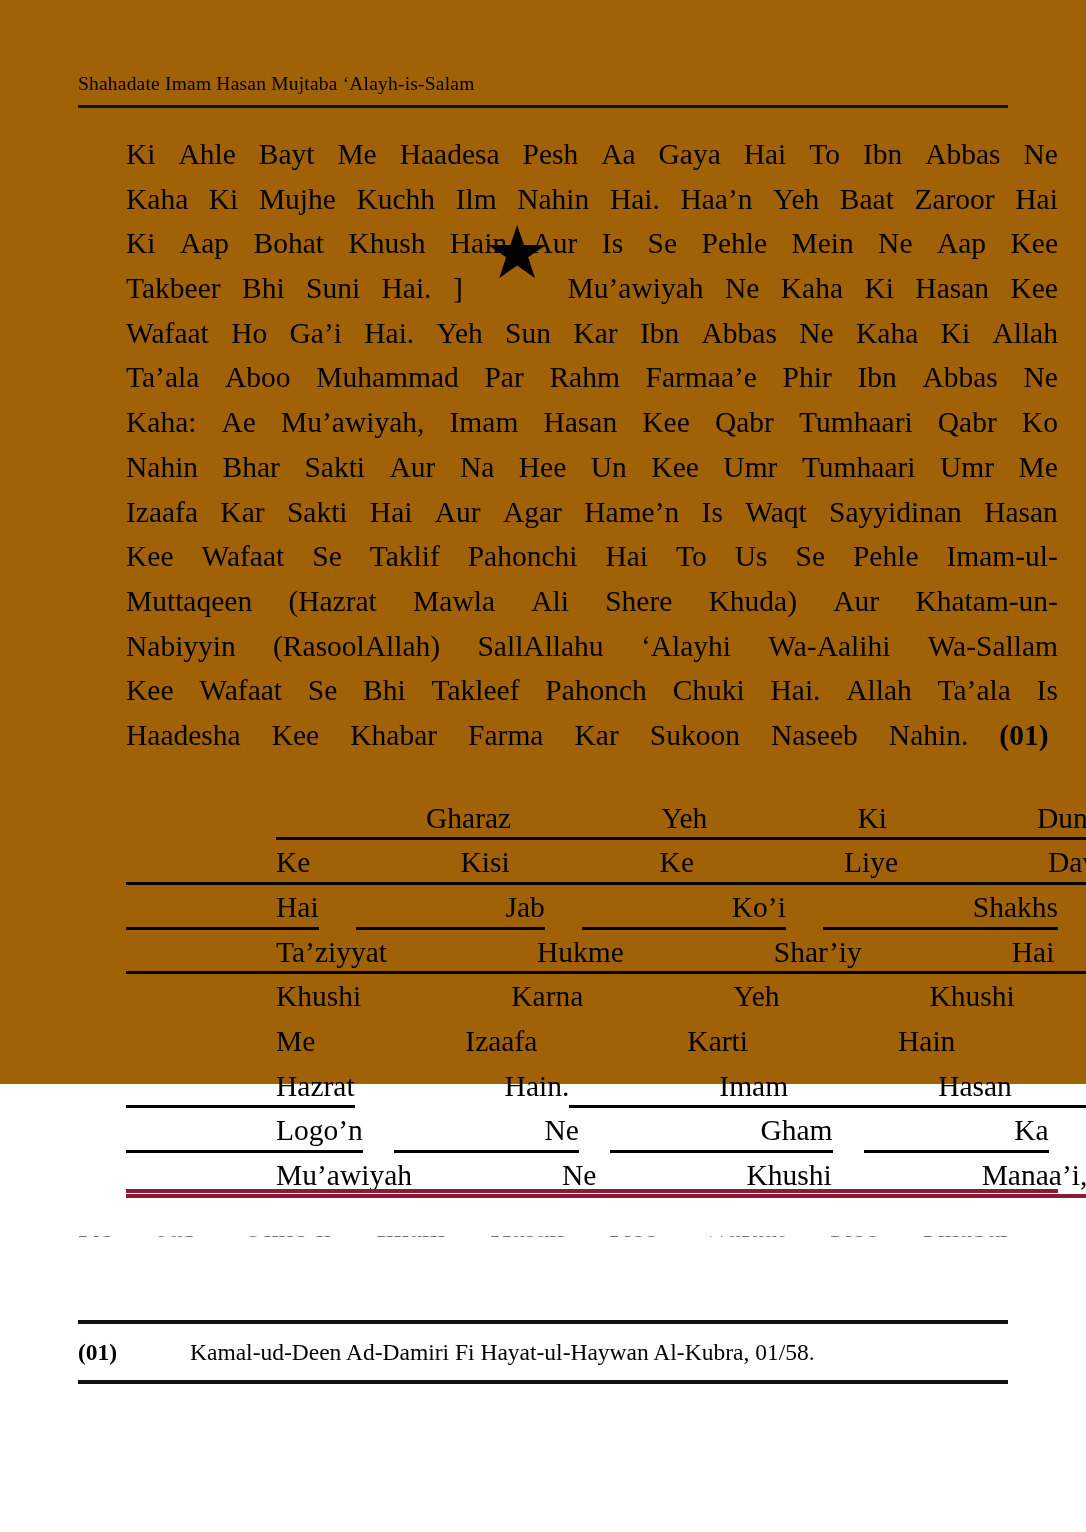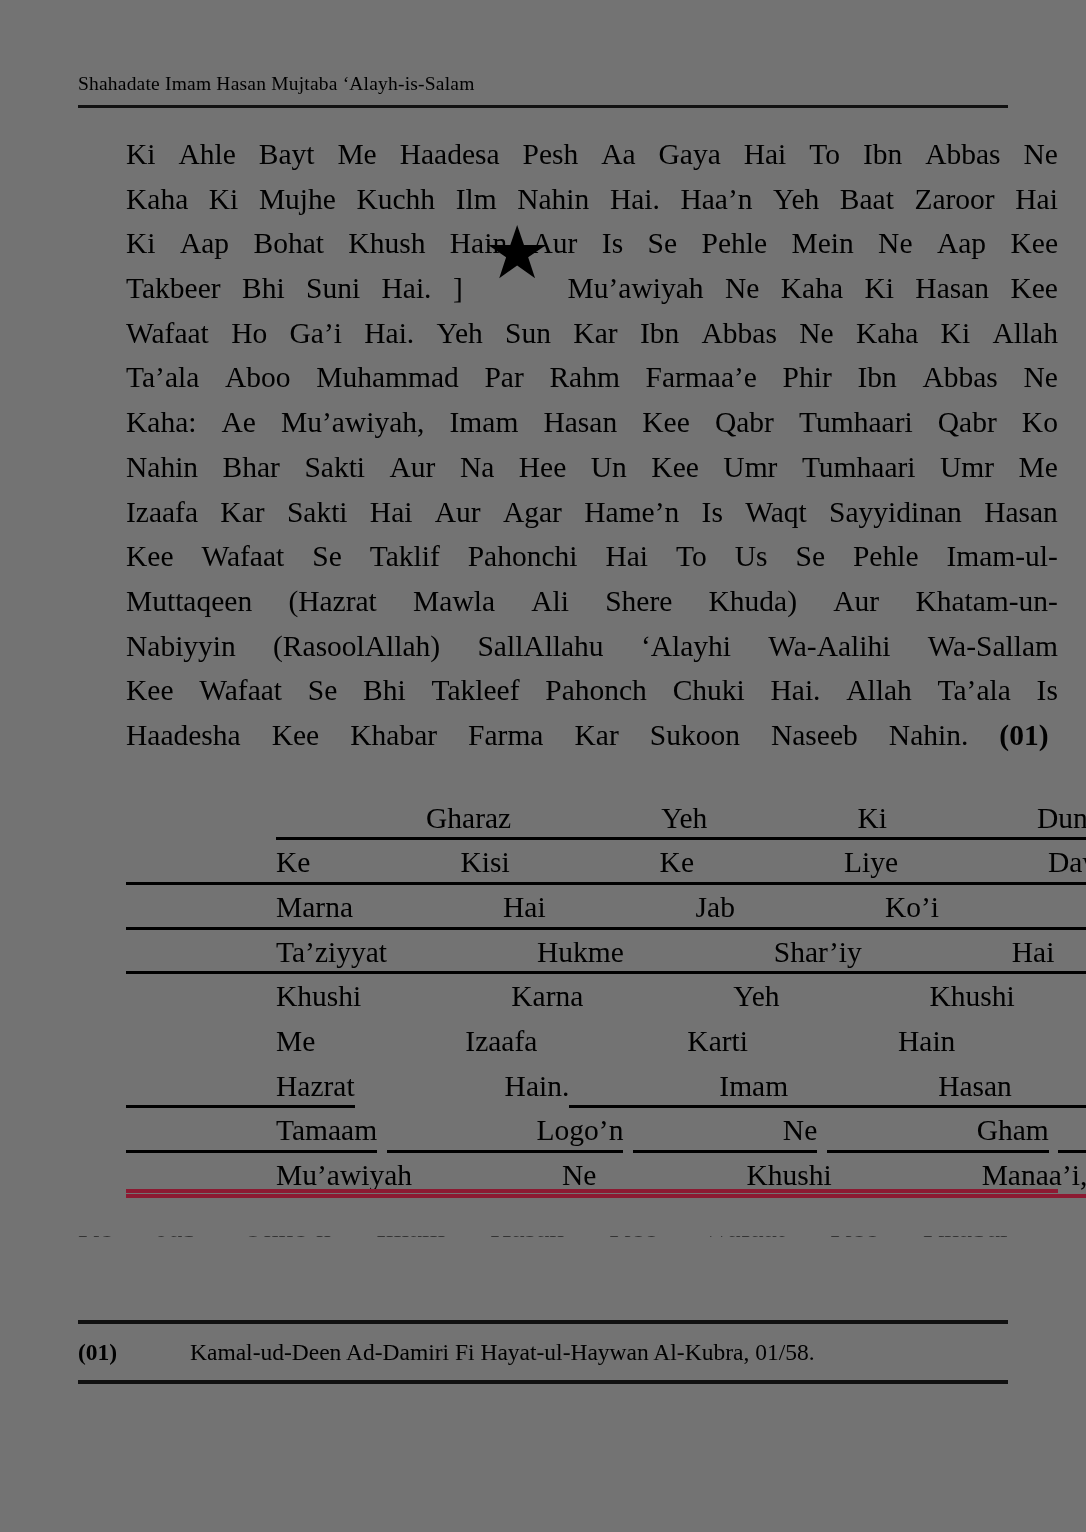--- a/index.html
+++ b/index.html
@@ -13,22 +13,22 @@
     font-family: "Liberation Serif", "DejaVu Serif", serif;
     color: #000000;
     position: relative;
     overflow: hidden;
   }
 
   .page {
     position: absolute;
     left: 0; top: 0;
     width: 1086px;
-    height: 1532px;
-    background: #737373;
+    height: 1084px;
+    background: #a16207;
   }
 
   
   .header-zone {
     position: absolute;
     left: 78px;
     top: 72px;
     width: 930px;
   }
   .header-title {
@@ -413,21 +413,20 @@
           <span class="stretch">
             <span class="w u">Ke</span>
             <span class="w u">Kisi</span>
             <span class="w u">Ke</span>
             <span class="w u">Liye</span>
             <span class="w u">Dawaam</span>
           </span>
         </span>
         <span class="line">
           <span class="stretch">
-            <span class="w u">Marna</span>
             <span class="w u">Hai</span>
             <span class="w u">Jab</span>
             <span class="w u">Ko’i</span>
             <span class="w u">Shakhs</span>
           </span>
         </span>
         <span class="line">
           <span class="stretch">
             <span class="w u">Ta’ziyyat</span>
             <span class="w u">Hukme</span>
@@ -458,21 +457,20 @@
           <span class="stretch">
             <span class="w u">Hazrat</span>
             <span class="w">Hain.</span>
             <span class="w u">Imam</span>
             <span class="w u">Hasan</span>
             <span class="w u">‘Alayh-is-Salam</span>
           </span>
         </span>
         <span class="line last">
           <span class="stretch">
-            <span class="w u">Tamaam</span>
             <span class="w u">Logo’n</span>
             <span class="w u">Ne</span>
             <span class="w u">Gham</span>
             <span class="w u">Ka</span>
           </span>
         </span>
         <span class="line">
           <span class="stretch">
             <span class="w u-red">Mu’awiyah</span>
             <span class="w u-red">Ne</span>

